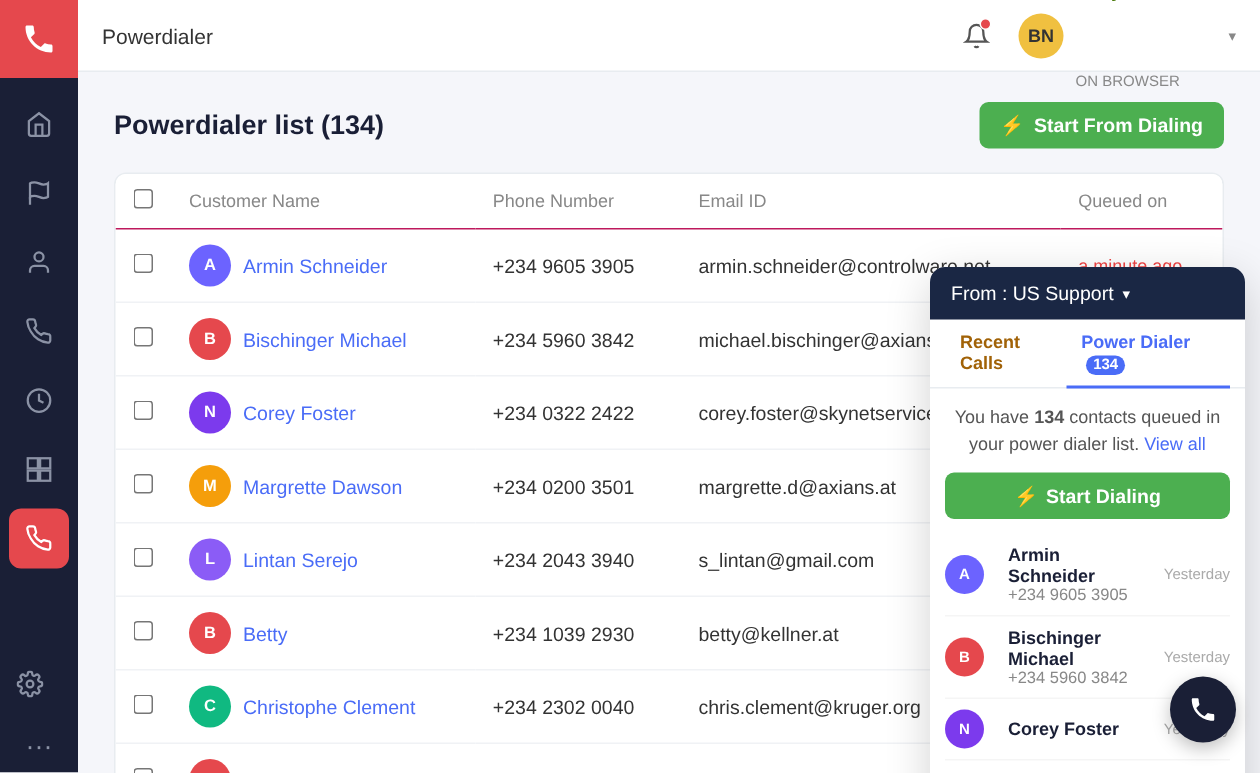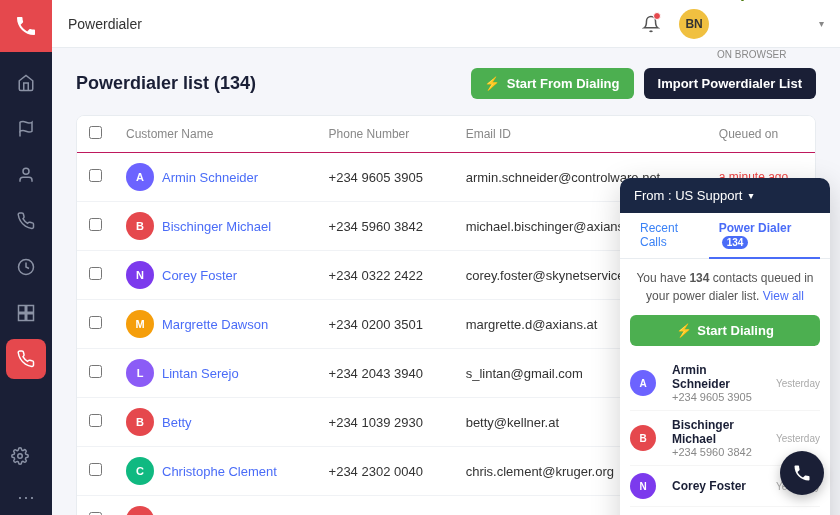--- a/index.html
+++ b/index.html
@@ -227,24 +227,25 @@
     }
     .popup-header-left { display: flex; align-items: center; gap: 6px; }
     .popup-tabs {
       display: flex;
       border-bottom: 1px solid #e8ecf0;
       padding: 0 10px;
     }
     .popup-tab {
       padding: 8px 10px;
       font-size: 12px;
-      color: #3b82f6;
+      color: #a16207;
       cursor: pointer;
       border-bottom: 2px solid transparent;
       margin-bottom: -1px;
+      font-weight: bold;
     }
     .popup-tab.active {
       color: #4a6cf7;
       border-bottom: 2px solid #4a6cf7;
       font-weight: 600;
     }
     .popup-tab-badge {
       background: #4a6cf7;
       color: #fff;
       border-radius: 10px;
@@ -404,21 +405,20 @@
   </div>
 
   <div class="page-area">
     <div class="page-header">
       <h1 class="page-title">Powerdialer list (134)</h1>
       <div class="header-actions">
         <button class="btn-primary">
           <span>⚡</span>
           <span>Start From Dialing</span>
         </button>
-        <button class="btn-secondary">Import Powerdialer List</button>
       </div>
     </div>
 
     <div class="table-wrapper">
       <table>
         <thead>
           <tr>
             <th class="check-col">
               <input type="checkbox" style="">
             </th>

